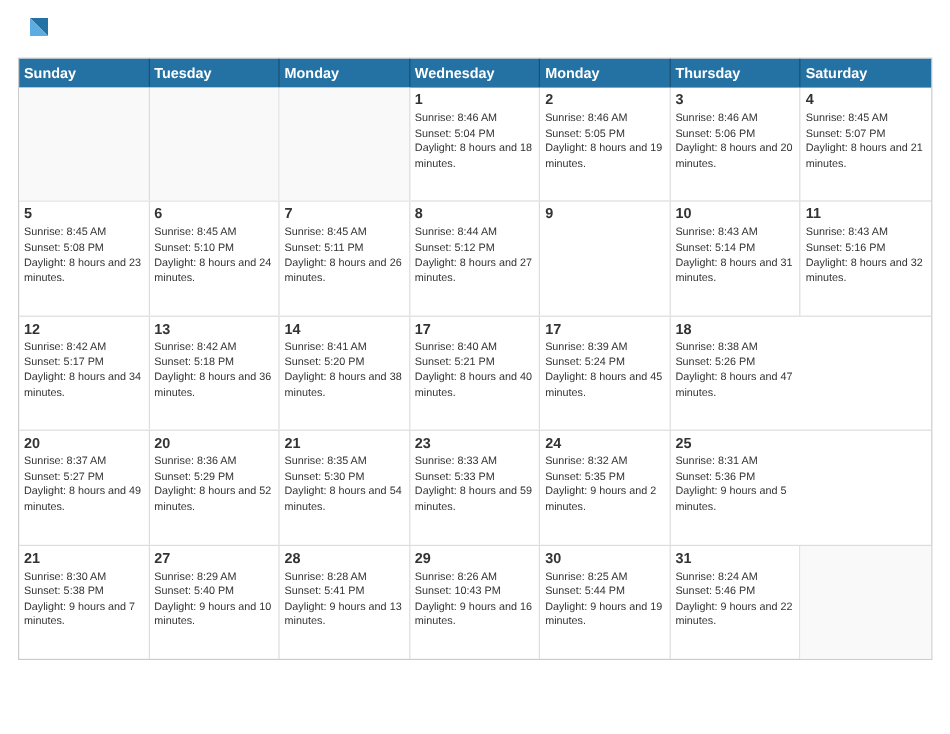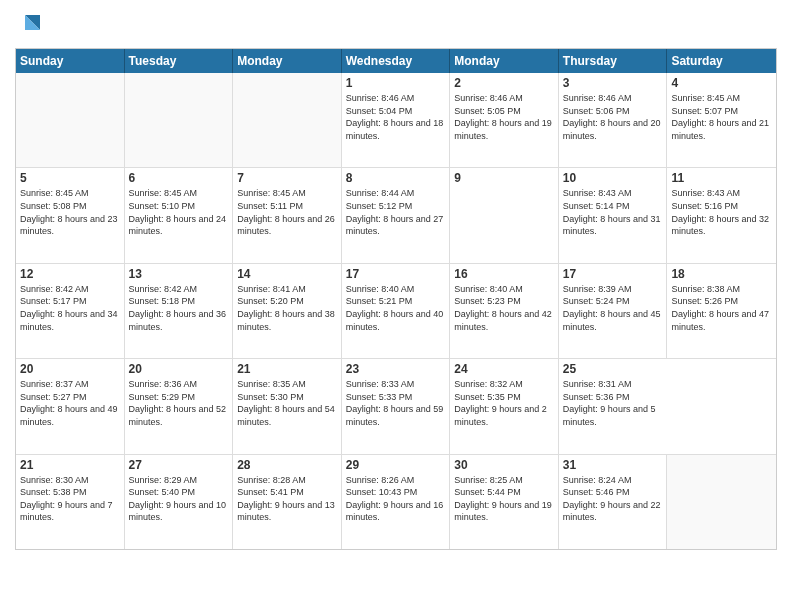--- a/index.html
+++ b/index.html
@@ -237,26 +237,20 @@
 Sunset: 5:20 PM
 Daylight: 8 hours and 38 minutes.</div>
           </div>
           <div class="cal-cell">
             <span class="day-num">17</span>
             <div class="cell-text">Sunrise: 8:40 AM
 Sunset: 5:21 PM
 Daylight: 8 hours and 40 minutes.</div>
           </div>
           <div class="cal-cell">
-            <span class="day-num">16</span>
-            <div class="cell-text">Sunrise: 8:40 AM
-Sunset: 5:23 PM
-Daylight: 8 hours and 42 minutes.</div>
-          </div>
-          <div class="cal-cell">
             <span class="day-num">17</span>
             <div class="cell-text">Sunrise: 8:39 AM
 Sunset: 5:24 PM
 Daylight: 8 hours and 45 minutes.</div>
           </div>
           <div class="cal-cell">
             <span class="day-num">18</span>
             <div class="cell-text">Sunrise: 8:38 AM
 Sunset: 5:26 PM
 Daylight: 8 hours and 47 minutes.</div>

